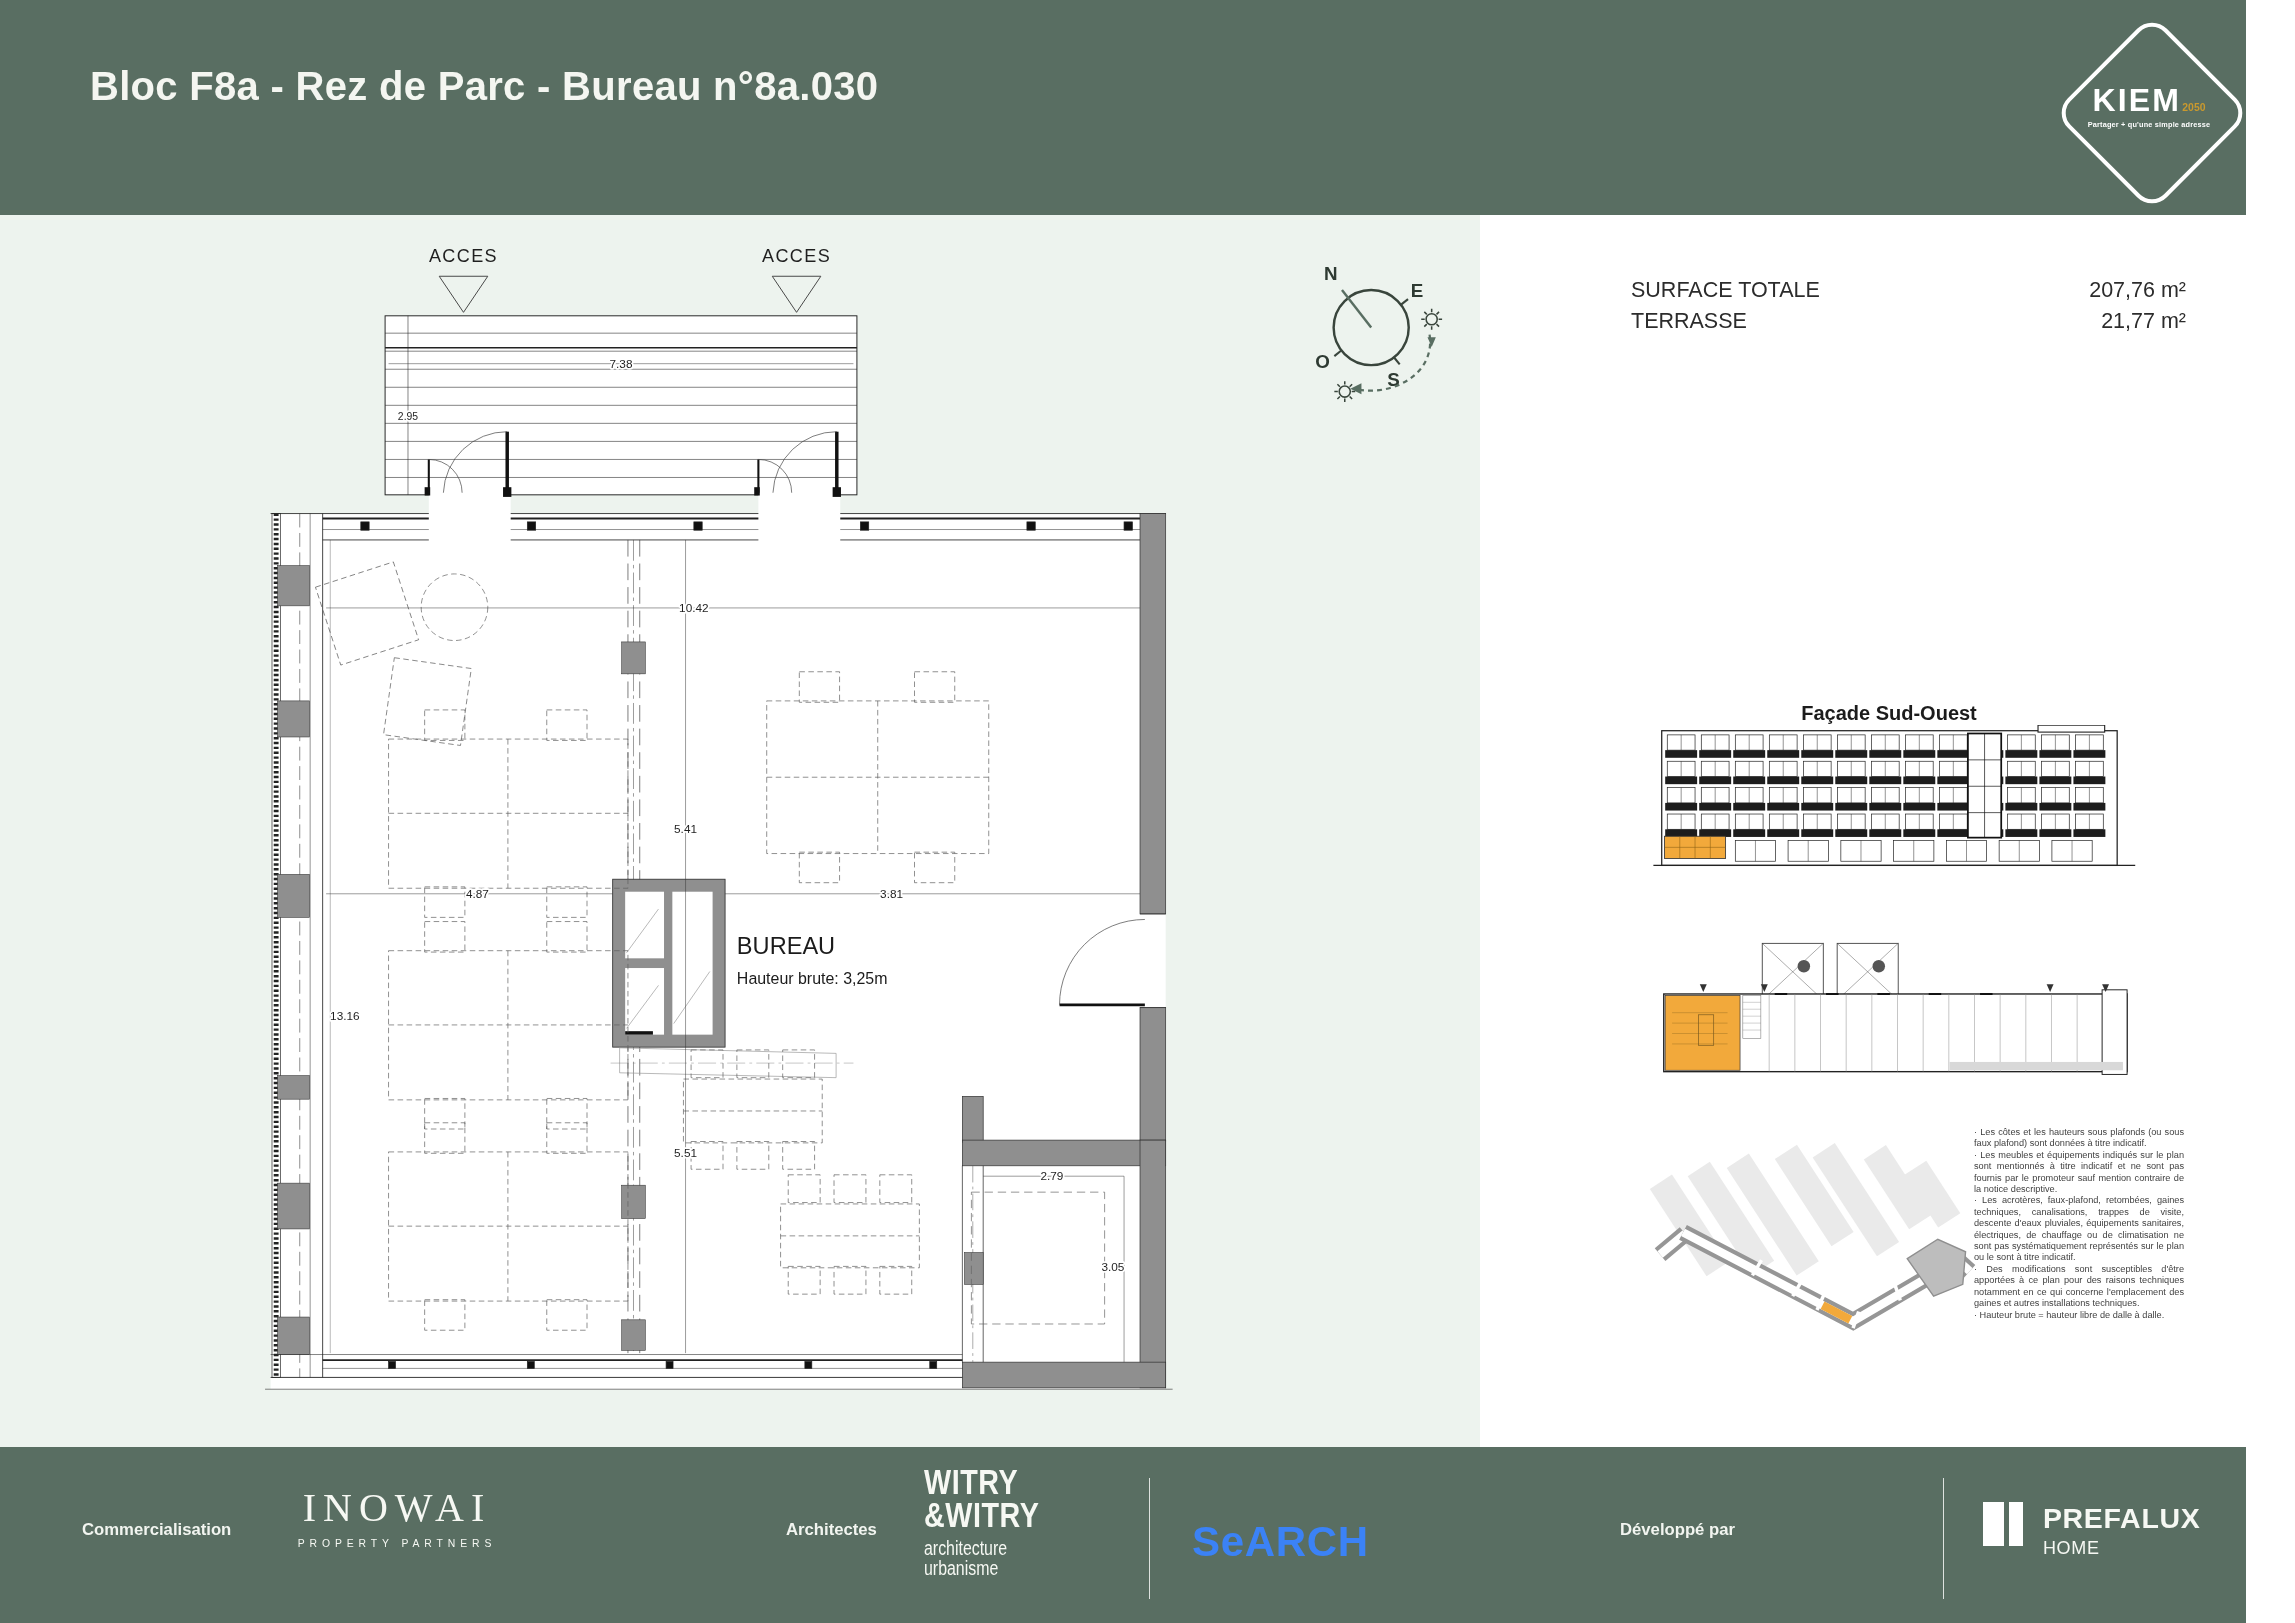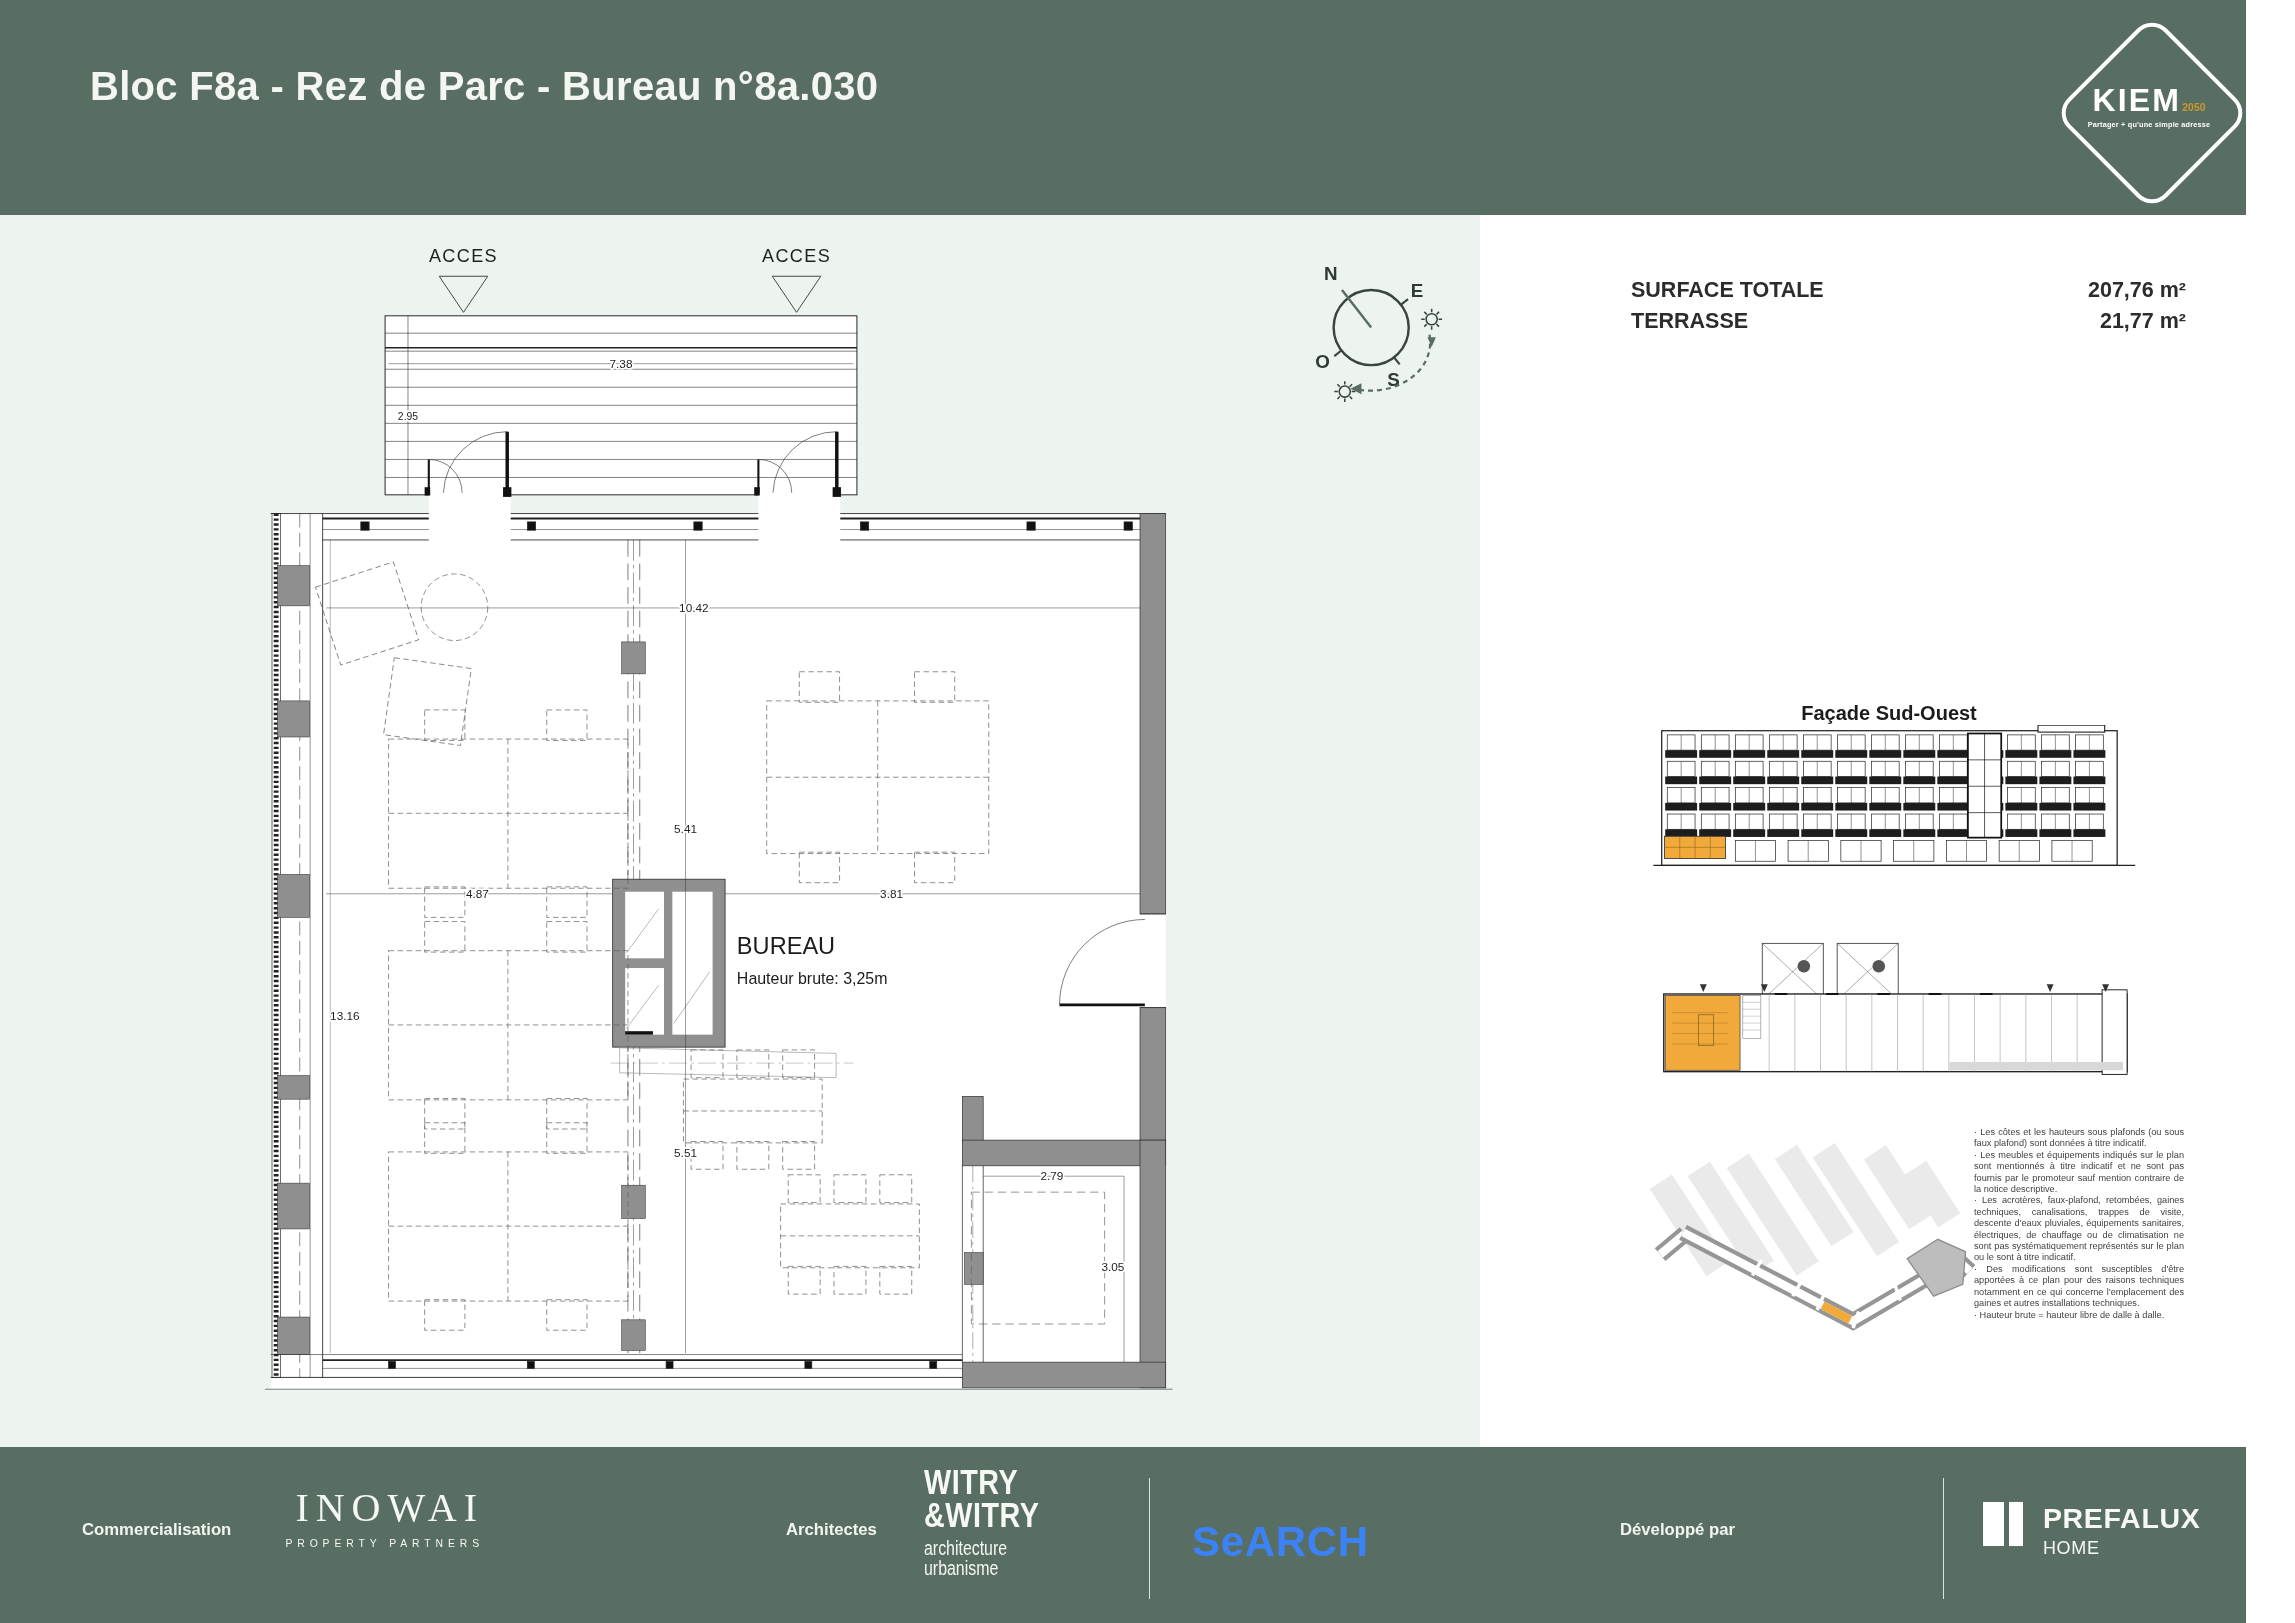--- a/index.html
+++ b/index.html
@@ -15,30 +15,30 @@
   .kiem-diamond{position:absolute;left:2082px;top:43px;width:132px;height:132px;border:4.9px solid #fff;border-radius:21px;transform:rotate(45deg)}
   .kiem-inner{position:absolute;left:2075px;top:82px;width:148px;text-align:center;color:#fff}
   .kiem-name{font-size:32px;font-weight:700;letter-spacing:2.1px}
   .kiem-year{font-size:10.4px;font-weight:700;color:#c9992e;margin-left:1.4px}
   .kiem-tag{font-size:7.3px;font-weight:700;margin-top:1.4px;letter-spacing:0.2px}
 
   .body-bg{position:absolute;left:0;top:215px;width:1480px;height:1232px;background:#edf3ee}
 
   
   .summary{position:absolute;left:1631px;top:278px;width:555px;color:#2c2c2c}
-  .srow{display:flex;justify-content:space-between;font-size:21.5px;font-weight:700;margin-bottom:6.2px}
+  .srow{display:flex;justify-content:space-between;font-size:21.5px;font-weight:400;margin-bottom:6.2px}
 
   .facade-title{position:absolute;left:1681px;top:702px;width:416px;text-align:center;font-size:20px;font-weight:700;color:#1c1c1c}
 
   .notes{position:absolute;left:1974px;top:1127px;width:210px;font-size:9.2px;line-height:1.24;color:#3f3f3f;text-align:justify}
   .notes p{margin:0}
 
   
   .f-label{position:absolute;font-size:16.7px;font-weight:700;color:#f2f5f0}
-  .inowai{position:absolute;left:262px;top:1484px;width:222px;text-align:right;color:#f6f8f3}
+  .inowai{position:absolute;left:286px;top:1484px;width:222px;text-align:center;color:#f6f8f3}
   .inowai-name{font-family:"Liberation Serif",serif;font-size:40px;letter-spacing:7px}
   .inowai-sub{font-size:10.4px;letter-spacing:4.9px;margin-top:7px}
   .witry{position:absolute;left:924px;top:1466px;color:#f6f8f3;transform:scaleX(.82);transform-origin:left top}
   .witry-big{font-size:35px;font-weight:600;line-height:.94;letter-spacing:0.7px}
   .witry-small{font-size:19.4px;font-weight:400;line-height:1.05;margin-top:6.2px}
   .fdiv{position:absolute;width:1.4px;background:rgba(255,255,255,.8)}
   .search{position:absolute;left:1192px;top:1518px;font-size:42px;font-weight:700;color:#3b82f6;letter-spacing:0.7px}
   .immobel{position:absolute;left:1778px;top:1466px;width:150px;text-align:center;color:#f6f8f3}
   .imm-icon{width:50px;height:50px;border-radius:50%;background:#fff;margin:0 auto}
   .imm-tri{width:0;height:0;border-left:11.8px solid transparent;border-right:11.8px solid transparent;border-bottom:21px solid #596e62;margin:0 auto;position:relative;top:14.6px}

